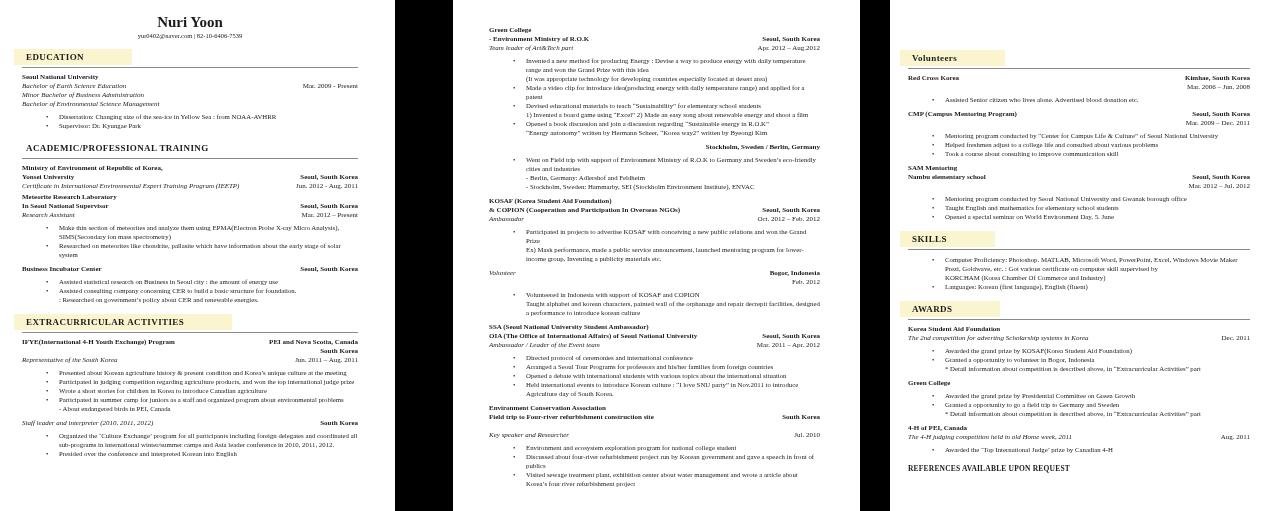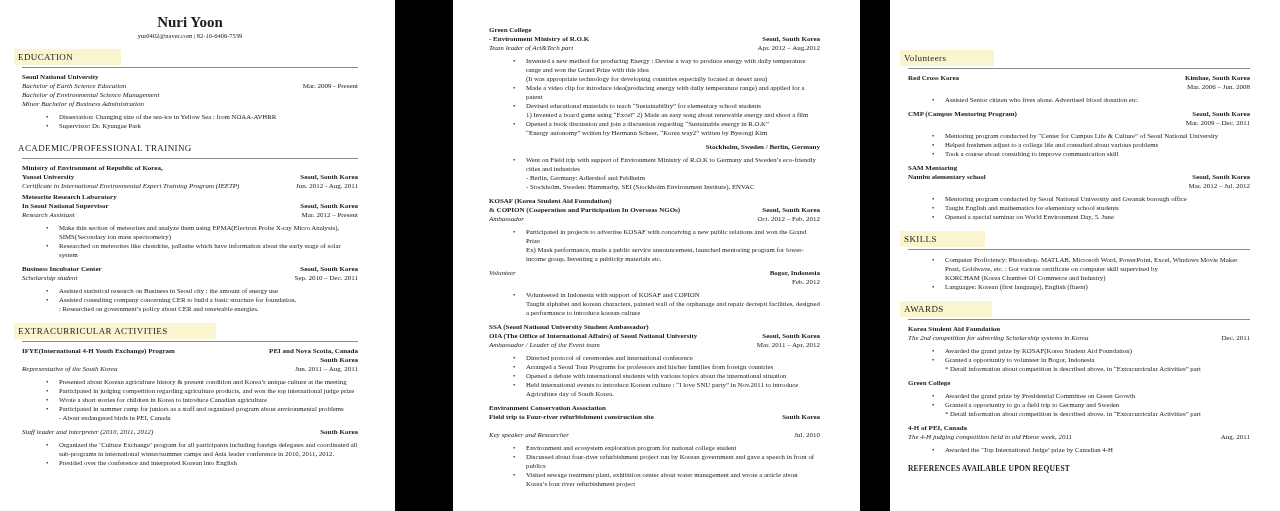--- a/index.html
+++ b/index.html
@@ -14,22 +14,22 @@
   #g1{width:58px;}
   #p2{width:407px;padding:24px 40px 0 36px;}
   #g2{width:30px;}
   #p3{width:390px;padding:40px 30px 0 18px;}
 
   .name{font-size:15px;font-weight:bold;text-align:center;margin:2px 0 1px 0;}
   .contact{font-size:6.5px;text-align:center;margin-bottom:2px;}
 
   .section-heading{border-bottom:1px solid #8a8a8a;margin:7px 0 5px 0;padding-bottom:2px;}
   .section-heading .label{
-    display:inline-block;font-weight:normal;font-size:9px;letter-spacing:.4px;
-    padding:3px 48px 3px 4px;margin-left:-8px;
+    display:inline-block;font-weight:bold;font-size:9px;letter-spacing:.4px;
+    padding:3px 48px 3px 12px;margin-left:-8px;
   }
   .section-heading .yellow{background:var(--hl,#FAF5CE);}
 
   .entry{margin:2px 0 2px 0;}
   .row{display:flex;justify-content:space-between;align-items:flex-start;
        font-size:7px;line-height:9px;min-height:9px;}
   .row .l{flex:1 1 auto;}
   .row .r{flex:none;text-align:right;white-space:nowrap;padding-left:6px;}
   .b{font-weight:bold;}
   .i{font-style:italic;}
@@ -53,25 +53,25 @@
       <div class="entry">
         <div class="row">
           <div class="l b">Seoul National University</div>
           <div class="r "></div>
         </div>
         <div class="row">
           <div class="l i">Bachelor of Earth Science Education</div>
           <div class="r ">Mar. 2009 - Present</div>
         </div>
         <div class="row">
+          <div class="l i">Minor Bachelor of Business Administration</div>
+          <div class="r "></div>
+        </div>
+        <div class="row">
           <div class="l i">Bachelor of Environmental Science Management</div>
-          <div class="r "></div>
-        </div>
-        <div class="row">
-          <div class="l i">Minor Bachelor of Business Administration</div>
           <div class="r "></div>
         </div>
       </div>
       <div class="bullets">
         <div class="bullet">
           <span class="marker">•</span>
           <div class="btext">
             <div class="line">Dissertation: Changing size of the sea-ice in Yellow Sea : from NOAA-AVHRR</div>
           </div>
         </div>
@@ -122,24 +122,20 @@
           <span class="marker">•</span>
           <div class="btext">
             <div class="line">Researched on meteorites like chondrite, pallasite which have information about the early stage of solar system</div>
           </div>
         </div>
       </div>
       <div class="entry">
         <div class="row">
           <div class="l b">Business Incubator Center</div>
           <div class="r b">Seoul, South Korea</div>
-        </div>
-        <div class="row">
-          <div class="l i">Scholarship student</div>
-          <div class="r ">Sep. 2010 – Dec. 2011</div>
         </div>
       </div>
       <div class="bullets">
         <div class="bullet">
           <span class="marker">•</span>
           <div class="btext">
             <div class="line">Assisted statistical research on Business in Seoul city : the amount of energy use</div>
           </div>
         </div>
         <div class="bullet">

